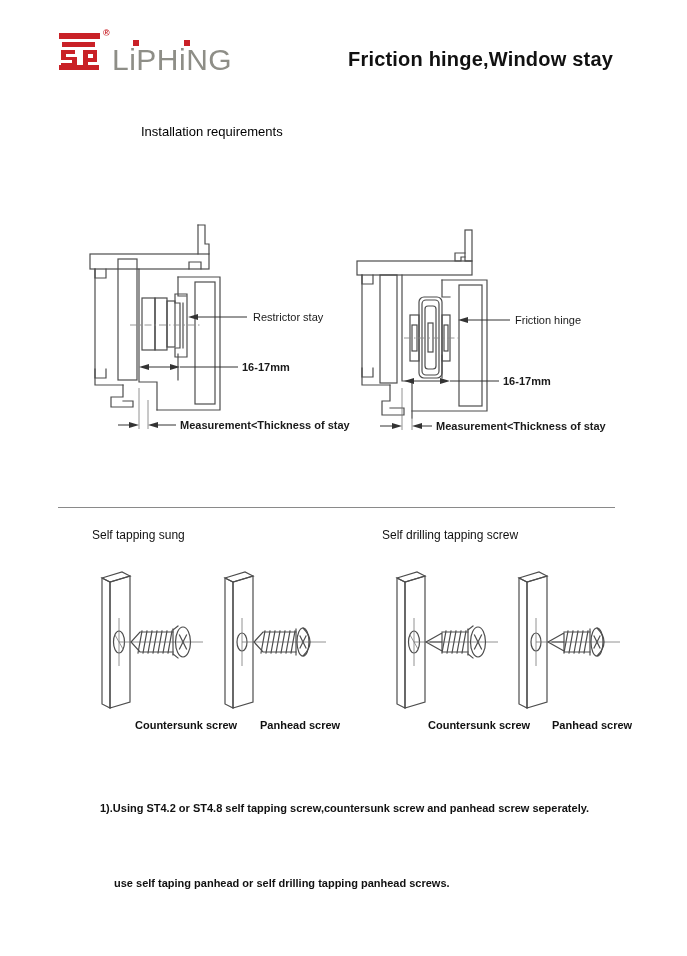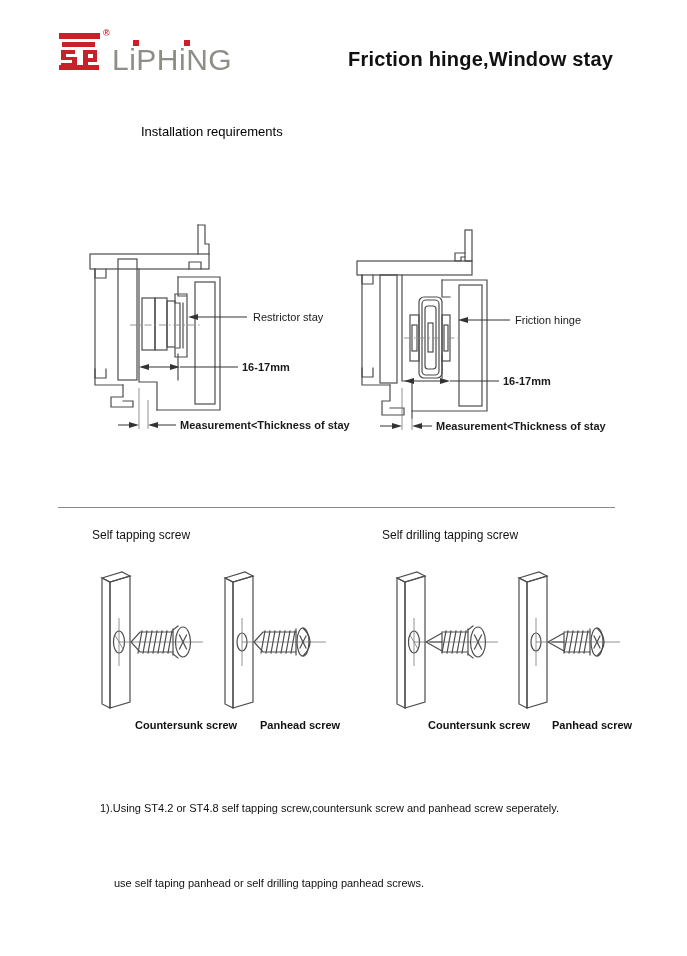--- a/index.html
+++ b/index.html
@@ -31,21 +31,21 @@
   .ah{fill:#333;stroke:none;}
   text.lbl{font-family:"Liberation Sans",sans-serif;font-size:11px;fill:#1a1a1a;}
   text.dim{font-family:"Liberation Sans",sans-serif;font-size:11px;font-weight:700;fill:#1a1a1a;}
   
   .divider{position:absolute;left:58px;top:507px;width:557px;border-top:1px solid #8a8a8a;height:0;}
   .group-title{position:absolute;top:528px;font-size:12px;color:#111;}
   .gt-left{left:92px;} .gt-right{left:382px;}
   .screw-label{position:absolute;top:719px;font-size:11px;font-weight:700;color:#111;margin-left:32px;}
   
   .notes{position:absolute;left:100px;top:777px;width:490px;font-size:11px;line-height:12.5px;color:#111;white-space:pre-wrap;}
-  .notes .n{margin:0;}
+  .notes .n{margin:0;font-weight:bold;}
   .notes .gap1{height:12px;}
   .notes .ind{padding-left:14px;}
 </style>
 </head>
 <body>
 
 <div class="page">
 
   <div class="logo">
     <svg width="44" height="40" viewBox="0 0 44 40" style="left:0;top:0">
@@ -149,21 +149,21 @@
 
     <path class="thin" d="M50,170 V212 M60,200 V212"></path>
     <path class="ln" d="M28,208 H40 M70,208 H80"></path>
     <polygon class="ah" points="50,208 40,205 40,211"></polygon>
     <polygon class="ah" points="60,208 70,205 70,211"></polygon>
     <text class="dim" x="84" y="212">Measurement&lt;Thickness of stay</text>
   </svg>
 
   <div class="divider"></div>
 
-  <div class="group-title gt-left">Self tapping screw</div>
+  <div class="group-title gt-left">Self tapping sung</div>
   <div class="group-title gt-right">Self drilling tapping screw</div>
 
   <svg style="left:95px;top:562px" width="112" height="152" viewBox="0 0 112 152">
     <path class="s" d="M7,16 L27,10 L35,14 L15,20 Z"></path>
     <path class="s" d="M15,20 L35,14 L35,140 L15,146 Z"></path>
     <path class="s" d="M7,16 L7,142 L15,146 L15,20 Z"></path>
     <ellipse class="s" cx="24" cy="80" rx="5.5" ry="11"></ellipse>
     <path class="thin" d="M24,56 V104 M20,73 L28,87 M24,80 H108"></path>
     <path class="s" d="M78,70 H45 L36,80 L45,90 H78"></path>
     <path class="s" d="M47,69 L43,91 M52,69 L48,91 M57,69 L53,91 M62,69 L58,91 M67,69 L63,91 M72,69 L68,91 M77,69 L73,91"></path>

